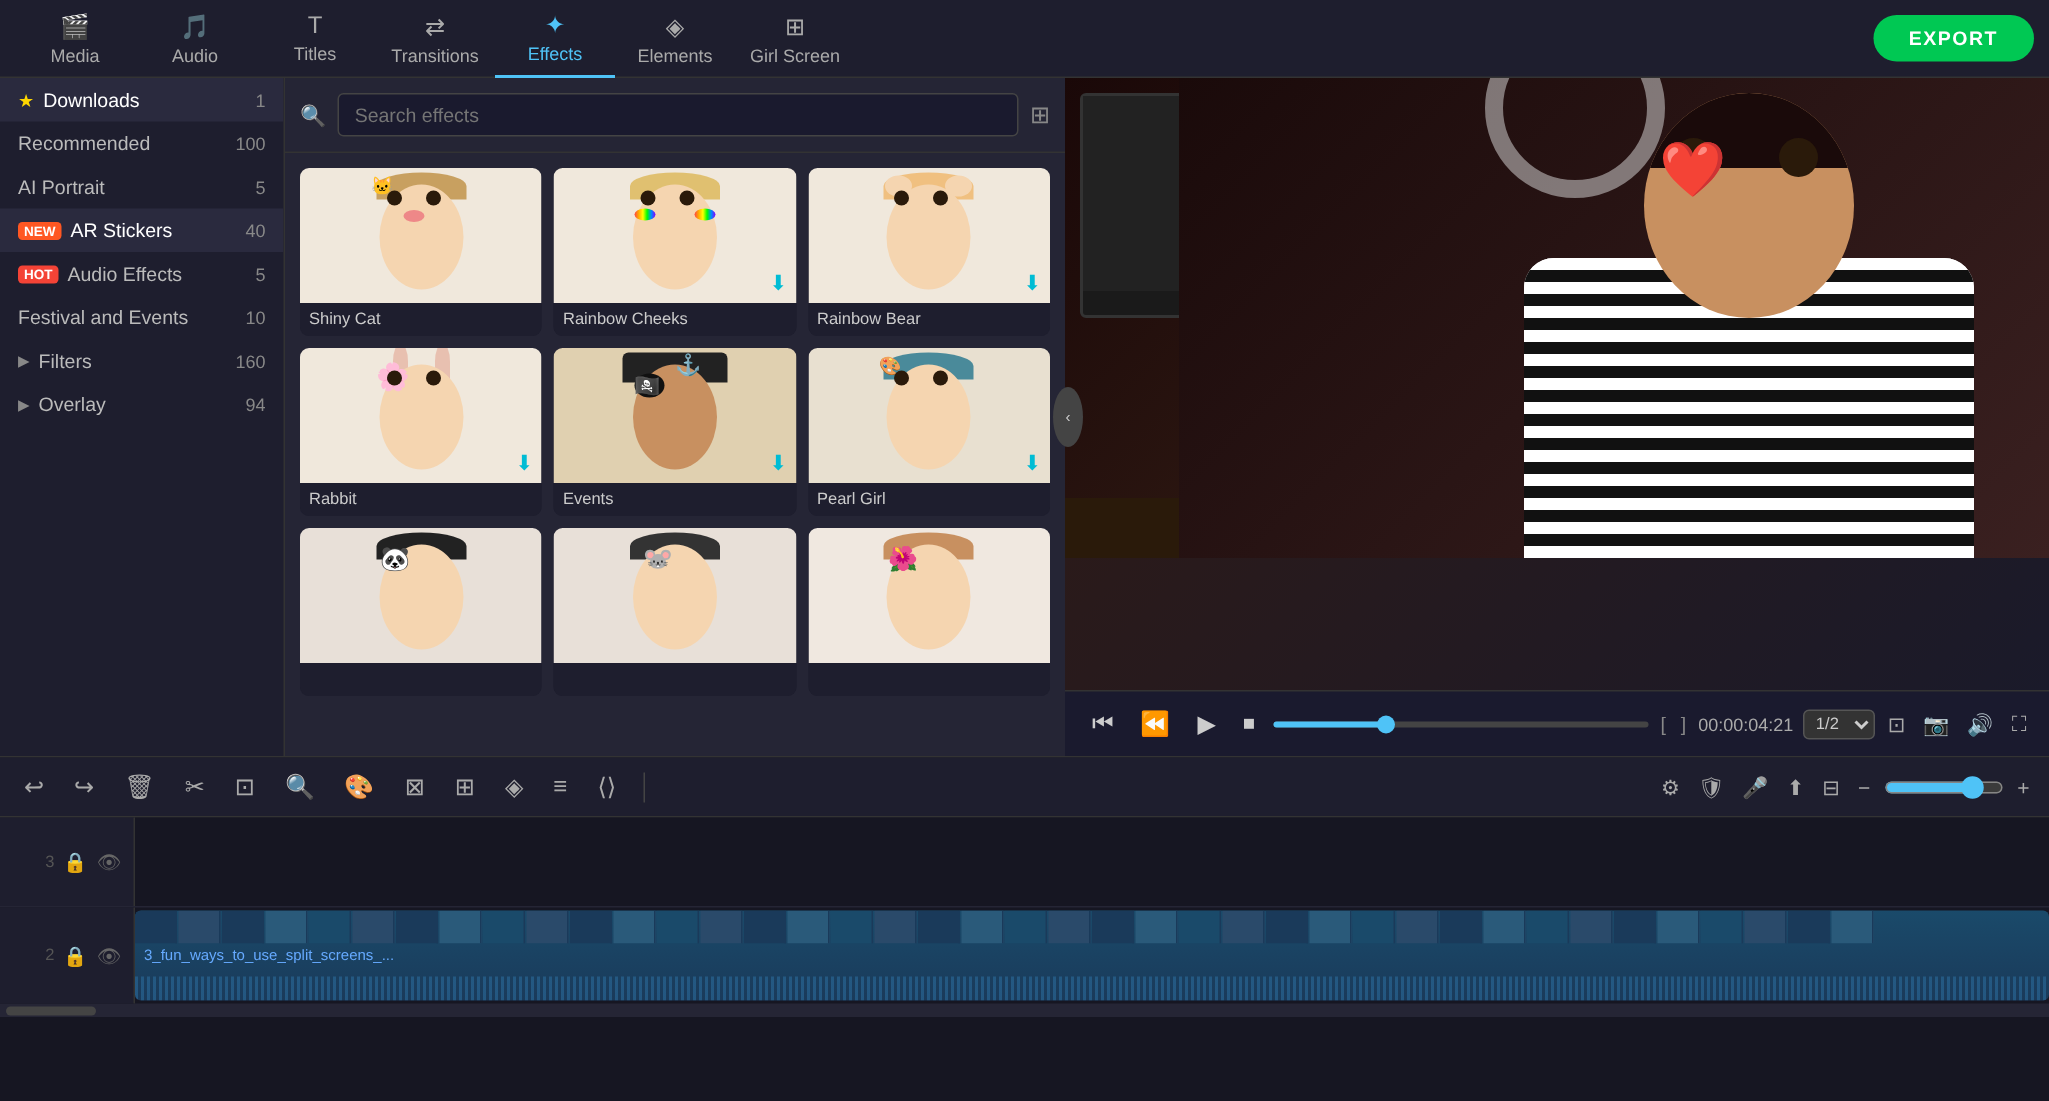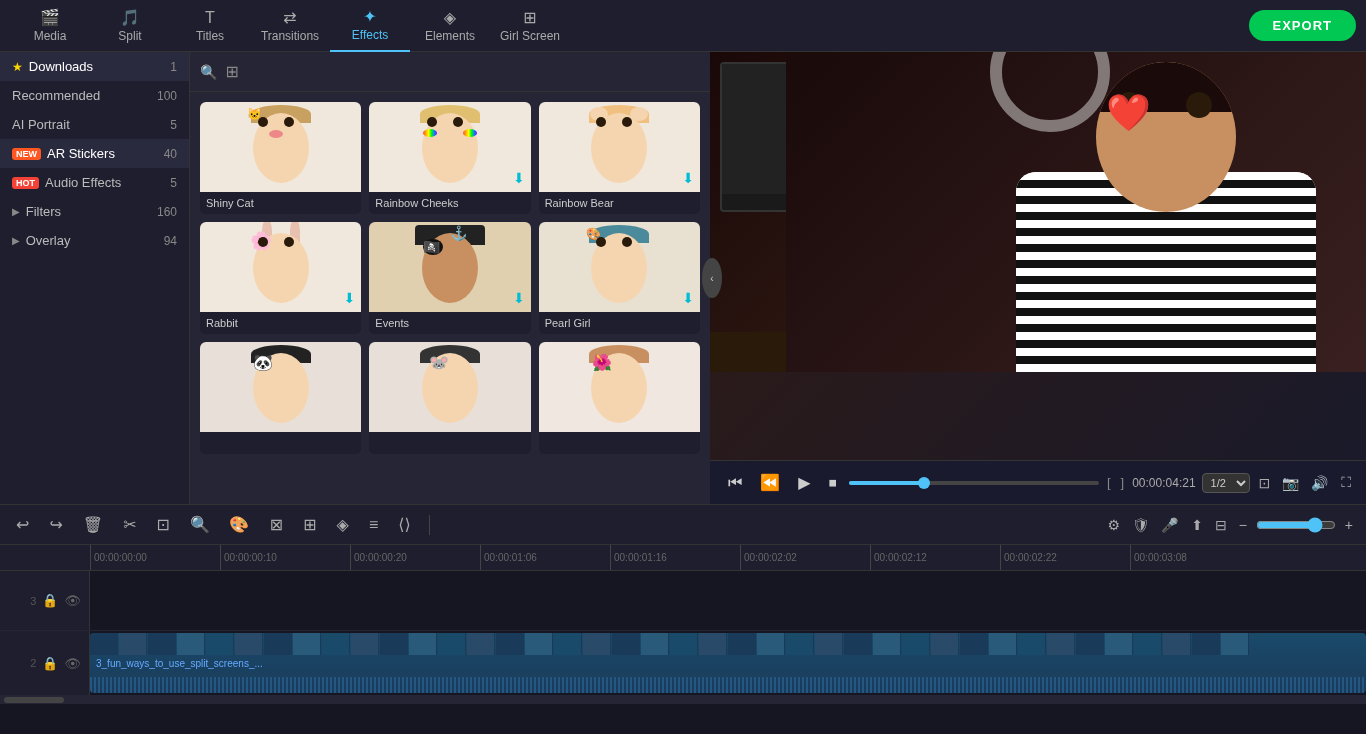--- a/index.html
+++ b/index.html
@@ -457,21 +457,21 @@
 </head>
 <body>
 
 <div class="top-nav">
   <div class="nav-item">
     <span class="nav-icon">🎬</span>
     <span>Media</span>
   </div>
   <div class="nav-item">
     <span class="nav-icon">🎵</span>
-    <span>Split</span>
+    <span>Audio</span>
   </div>
   <div class="nav-item">
     <span class="nav-icon">T</span>
     <span>Titles</span>
   </div>
   <div class="nav-item">
     <span class="nav-icon">⇄</span>
     <span>Transitions</span>
   </div>
   <div class="nav-item active">
@@ -520,37 +520,44 @@
     </div>
     <div class="sidebar-item">
       <div class="sidebar-item-left">
         <span class="badge-hot">HOT</span>
         <span>Audio Effects</span>
       </div>
       <span class="sidebar-count">5</span>
     </div>
     <div class="sidebar-item">
       <div class="sidebar-item-left">
+        <span>Festival and Events</span>
+      </div>
+      <span class="sidebar-count">10</span>
+    </div>
+    <div class="sidebar-item">
+      <div class="sidebar-item-left">
         <span class="expand-icon">▶</span>
         <span>Filters</span>
       </div>
       <span class="sidebar-count">160</span>
     </div>
     <div class="sidebar-item">
       <div class="sidebar-item-left">
         <span class="expand-icon">▶</span>
         <span>Overlay</span>
       </div>
       <span class="sidebar-count">94</span>
     </div>
   </div>
 
   <div class="effects-panel">
     <div class="effects-search">
       <span style="color:#888;font-size:14px;">🔍</span>
+      <input type="text" placeholder="Search effects" style="">
       <span class="grid-icon">⊞</span>
     </div>
     <div class="effects-grid">
 
       <div class="effect-card">
         <div class="effect-face-wrapper">
           <div style="width:70px;height:85px;position:relative;">
             <div style="position:absolute;top:0;left:5px;width:60px;height:18px;background:#c8a060;border-radius:50% 50% 0 0;"></div>
             <div style="position:absolute;top:8px;left:7px;width:56px;height:70px;background:#f5d5b0;border-radius:50%;"></div>
             <div style="position:absolute;top:12px;left:12px;width:10px;height:10px;background:#2a1a0a;border-radius:50%;"></div>
@@ -764,33 +771,20 @@
       <button class="icon-btn">🛡</button>
       <button class="icon-btn">🎤</button>
       <button class="icon-btn">⬆</button>
       <button class="icon-btn">⊟</button>
       <button class="icon-btn">−</button>
       <input type="range" class="volume-slider" min="0" max="100" value="80" style="">
       <button class="icon-btn">+</button>
     </div>
   </div>
 
-  <div class="timeline-ruler">
-    <div class="ruler-marks">
-      <div class="ruler-mark">00:00:00:00</div>
-      <div class="ruler-mark">00:00:00:10</div>
-      <div class="ruler-mark">00:00:00:20</div>
-      <div class="ruler-mark">00:00:01:06</div>
-      <div class="ruler-mark">00:00:01:16</div>
-      <div class="ruler-mark">00:00:02:02</div>
-      <div class="ruler-mark">00:00:02:12</div>
-      <div class="ruler-mark">00:00:02:22</div>
-      <div class="ruler-mark">00:00:03:08</div>
-    </div>
-  </div>
 
   <div class="empty-track-row">
     <div class="empty-track-controls">
       <span style="font-size:11px;color:#555;">3</span>
       <span class="track-ctrl-icon">🔒</span>
       <span class="track-ctrl-icon">👁</span>
     </div>
     <div class="empty-track-content"></div>
   </div>
 

